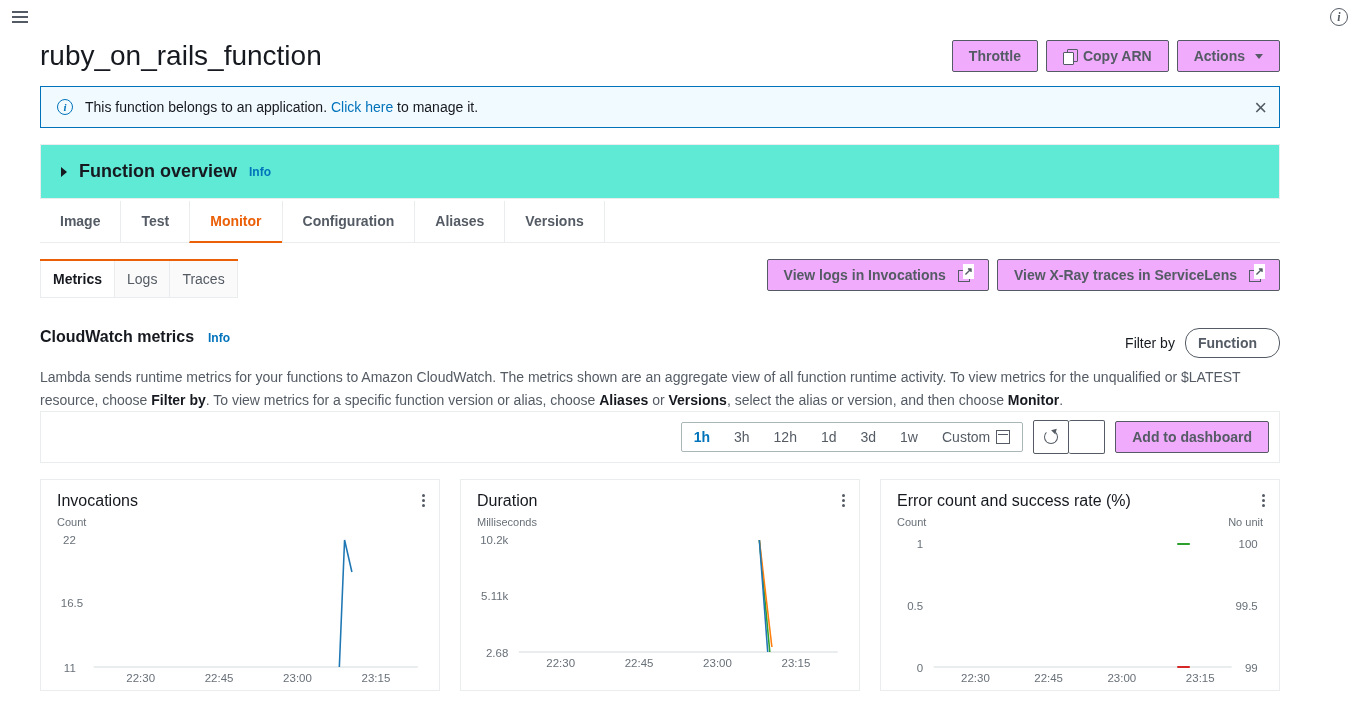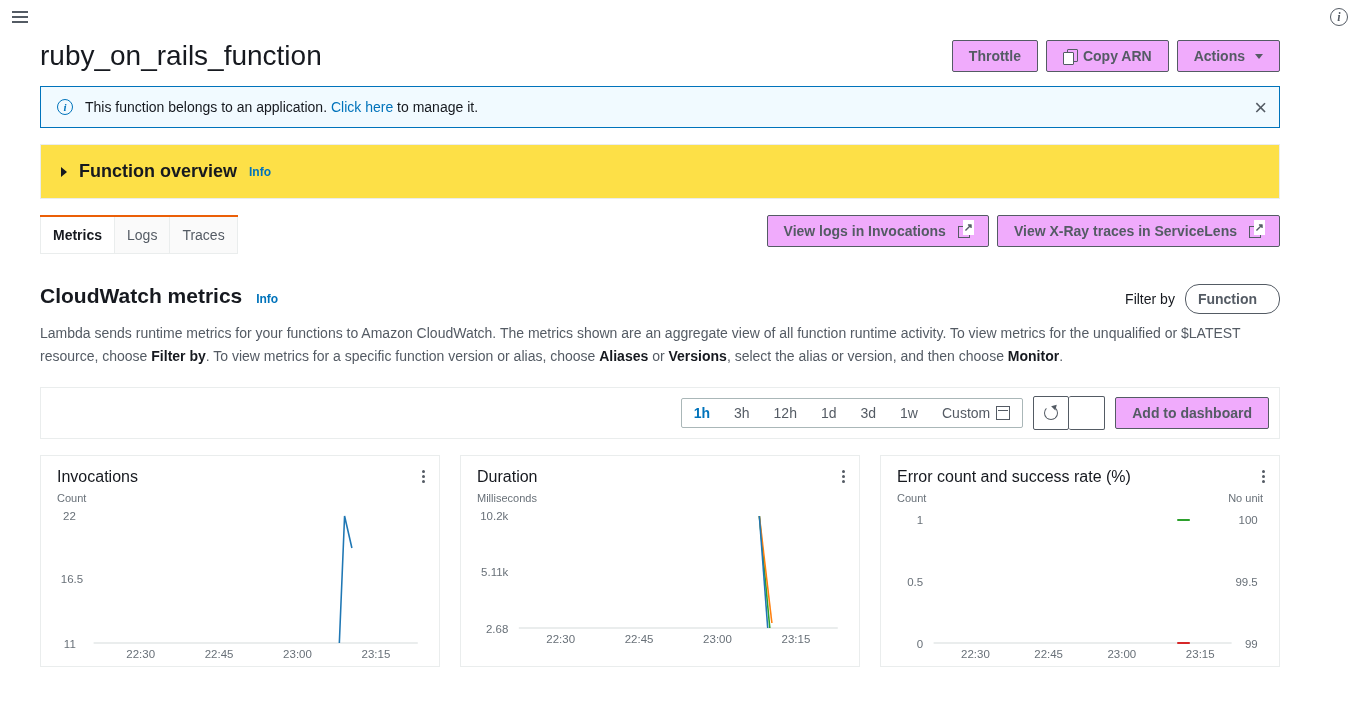--- a/index.html
+++ b/index.html
@@ -23,45 +23,45 @@
 .btn { background:#f0abfc; border:1px solid #545b64; border-radius:2px; padding:6px 16px; font-size:14px; font-weight:700; color:#545b64; cursor:pointer; display:inline-flex; align-items:center; gap:6px; line-height:1.3;}
 .btn .caret-down { width:0; height:0; border-left:4px solid transparent; border-right:4px solid transparent; border-top:5px solid #545b64; margin-left:4px;}
 .copy-icon { width:14px; height:14px; position:relative; display:inline-block;}
 .copy-icon::before, .copy-icon::after { content:''; position:absolute; border:1.5px solid #545b64; width:9px; height:11px; border-radius:1px;}
 .copy-icon::before { top:0; left:4px; }
 .copy-icon::after { top:3px; left:0; background:#fff;}
 .alert { border:1px solid #0073bb; background:#f1faff; display:flex; align-items:center; padding:12px 16px; margin-bottom:16px; position:relative;}
 .alert .info-icon { width:16px; height:16px; border:1.5px solid #0073bb; border-radius:50%; display:flex; align-items:center; justify-content:center; font-size:11px; color:#0073bb; font-weight:bold; font-style:italic; font-family: Georgia, serif; margin-right:12px; flex-shrink:0;}
 .alert .close-x { position:absolute; right:12px; top:10px; font-size:22px; color:#545b64; cursor:pointer; line-height:1;}
 .alert a { color:#0073bb; text-decoration:none; }
-.panel { border:1px solid #eaeded; background:#fde047; }
+.panel { border:1px solid #eaeded; background:#5eead4; }
 .overview { padding: 16px 20px; display:flex; align-items:center; margin-bottom:0;}
 .overview .triangle { width:0; height:0; border-top:5px solid transparent; border-bottom:5px solid transparent; border-left:6px solid #16191f; margin-right:12px; cursor:pointer;}
 .overview h2 { font-size:18px; font-weight:700; margin-right:12px;}
 .info-link { color:#0073bb; font-size:12px; font-weight:700; cursor:pointer;}
 .tabs-main { display:flex; border-bottom:1px solid #eaeded; padding:0 20px; margin-top: 2px;}
 .tabs-main .tab { padding:12px 20px; font-size:14px; font-weight:700; color:#545b64; cursor:pointer; border-left:1px solid #eaeded;}
 .tabs-main .tab:first-child { border-left:none; padding-left:0;}
 .tabs-main .tab:last-child { border-right:1px solid #eaeded;}
 .tabs-main .tab.active { color:#eb5f07; border-bottom:2px solid #eb5f07; margin-bottom:-1px;}
 .subheader-row { display:flex; justify-content:space-between; align-items:flex-start; padding:16px 0 0 0;}
 .subtabs { display:flex; border-top:2px solid #eb5f07; width:fit-content;}
 .subtabs .subtab { padding:10px 12px; font-size:14px; font-weight:400; color:#545b64; border:1px solid #eaeded; border-top:none; cursor:pointer; background:#fafafa;}
 .subtabs .subtab.active { background:#fff; font-weight:700; color:#16191f;}
 .subtabs .subtab + .subtab { border-left:none;}
 .ext-icon { width:14px; height:14px; display:inline-block; margin-left:6px; position:relative;}
 .ext-icon::before { content:''; position:absolute; width:10px; height:10px; border:1.5px solid #545b64; bottom:0; left:0;}
 .ext-icon::after { content:'↗'; position:absolute; right:-2px; top:-4px; font-size:11px; color:#545b64; background:#fff; padding:0 1px;}
 .metrics-header { display:flex; justify-content:space-between; align-items:flex-start; margin-top:30px;}
-.metrics-header h2 { font-size:21px; font-weight:700; display:inline; margin-right:10px;}
+.metrics-header h2 { font-size:16px; font-weight:700; display:inline; margin-right:10px;}
 .filter-row { display:flex; align-items:center; gap:10px; font-size:14px;}
 .dropdown { display:inline-flex; align-items:center; border:1px solid #545b64; padding:6px 12px; border-radius:14px; font-weight:700; color:#545b64; cursor:pointer; gap:10px;}
 .metrics-desc { color:#545b64; font-size:14px; line-height:1.6; margin-top:8px;}
 .metrics-desc b { color:#16191f; font-weight:700;}
-.toolbar-row { display:flex; justify-content:flex-end; align-items:center; background:#fff; border:1px solid #eaeded; padding:8px 10px; margin-top:20px; gap:10px;}
+.toolbar-row { display:flex; justify-content:flex-end; align-items:center; background:#fff; border:1px solid #eaeded; padding:8px 10px; gap:10px;}
 .time-range { display:flex; border:1px solid #aab7b8; border-radius:2px;}
 .time-range .tr-item { padding:6px 12px; font-size:14px; color:#545b64; cursor:pointer;}
 .time-range .tr-item.active { color:#0073bb; font-weight:700;}
 .time-range .tr-item.custom { display:flex; align-items:center; gap:6px;}
 .calendar-icon { width:14px; height:14px; border:1.5px solid #545b64; position:relative; display:inline-block;}
 .calendar-icon::before{content:''; position:absolute; top:3px; left:1px; right:1px; height:1px; background:#545b64;}
 .icon-btn { border:1px solid #545b64; border-radius:2px; width:36px; height:34px; display:flex; align-items:center; justify-content:center; cursor:pointer; background:#fff;}
 .icon-btn-group { display:flex;}
 .icon-btn-group .icon-btn + .icon-btn { border-left:none;}
 .refresh-icon { width:14px; height:14px; border:1.5px solid #545b64; border-radius:50%; border-top-color:transparent; position:relative;}
@@ -117,20 +117,28 @@
     </div>
     <div class="close-x">×</div>
   </div>
 
   <div class="panel overview">
     <div class="triangle"></div>
     <h2>Function overview</h2>
     <span class="info-link">Info</span>
   </div>
 
+  <div class="tabs-main" id="main-tabs">
+      <div class="tab">Image</div>
+      <div class="tab">Test</div>
+      <div class="tab active">Monitor</div>
+      <div class="tab">Configuration</div>
+      <div class="tab">Aliases</div>
+      <div class="tab">Versions</div>
+    </div>
 
   <div class="subheader-row">
     <div class="subtabs" id="subtabs">
         <div class="subtab active">Metrics</div>
         <div class="subtab">Logs</div>
         <div class="subtab">Traces</div>
       </div>
     <div class="header-actions">
       <button class="btn">
           <span>View logs in Invocations</span>

